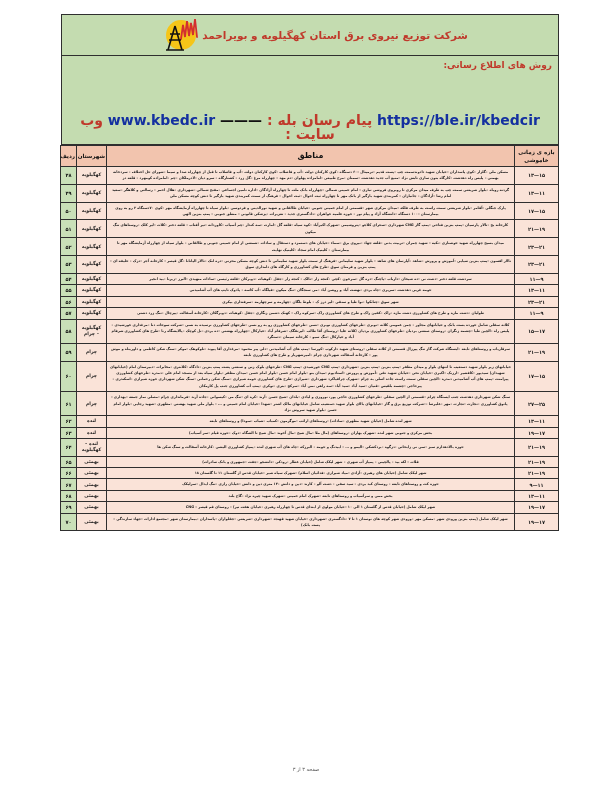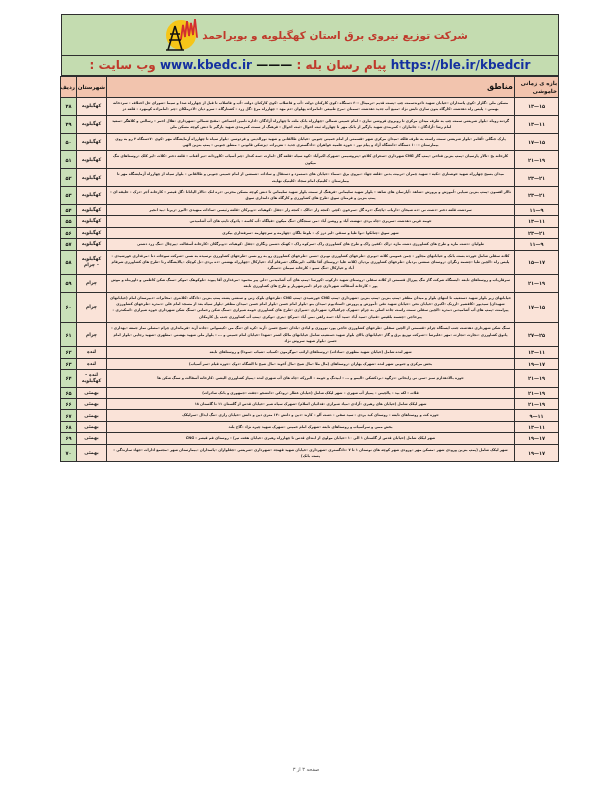--- a/index.html
+++ b/index.html
@@ -65,25 +65,26 @@
   }
   .info-label {
     font-size: 9px;
     font-weight: bold;
     color: #c0392b;
     text-align: right;
     line-height: 14px;
   }
   .info-line {
     text-align: center;
-    font-size: 12px;
+    font-size: 14px;
     font-weight: bold;
     line-height: 14px;
     color: #c0392b;
     direction: rtl;
+    margin-top: 41px;
   }
   .info-line .blue {
     color: #1430a0;
     direction: ltr;
     unicode-bidi: embed;
     display: inline-block;
   }
   .info-line .dark {
     color: #111;
   }
@@ -136,21 +137,21 @@
   col.c-time  { width: 44px; }
   col.c-area  { width: 408px; }
   col.c-city  { width: 30px; }
   col.c-row   { width: 16px; }
 
   thead th {
     background: #f2c4ae;
     font-size: 5.6px;
     font-weight: bold;
     color: #111;
-    text-align: right;
+    text-align: center;
     vertical-align: middle;
     padding: 2px 1px;
     line-height: 8px;
   }
   thead th.h-area {
     font-size: 8px;
   }
   tbody td {
     background: #fae3d8;
     font-size: 3.5px;
@@ -229,20 +230,21 @@
         <svg class="logo-bolt" viewBox="0 0 22 24">
           <path d="M3 22 L5 8 L7 20 L9 4 L11 19 L13 6 L15 18 L17 2 L19 20" stroke="#d32f2f" stroke-width="1.8" fill="none" stroke-linecap="round"></path>
         </svg>
         <svg class="logo-tower" viewBox="0 0 22 26">
           <path d="M11 1 L4 25 M11 1 L18 25 M6 9 L16 9 M5 15 L17 15 M2 25 L20 25" stroke="#111" stroke-width="1.6" fill="none"></path>
         </svg>
       </div>
     </div>
 
     <div class="info-banner">
+      <div class="info-label">روش های اطلاع رسانی:</div>
       <div class="info-line">
         <span class="blue">https://ble.ir/kbedcir</span>
         <span>پیام رسان بله :</span>
         <span class="dark">———</span>
         <span class="blue">www.kbedc.ir</span>
         <span>وب سایت :</span>
       </div>
     </div>
 
 

